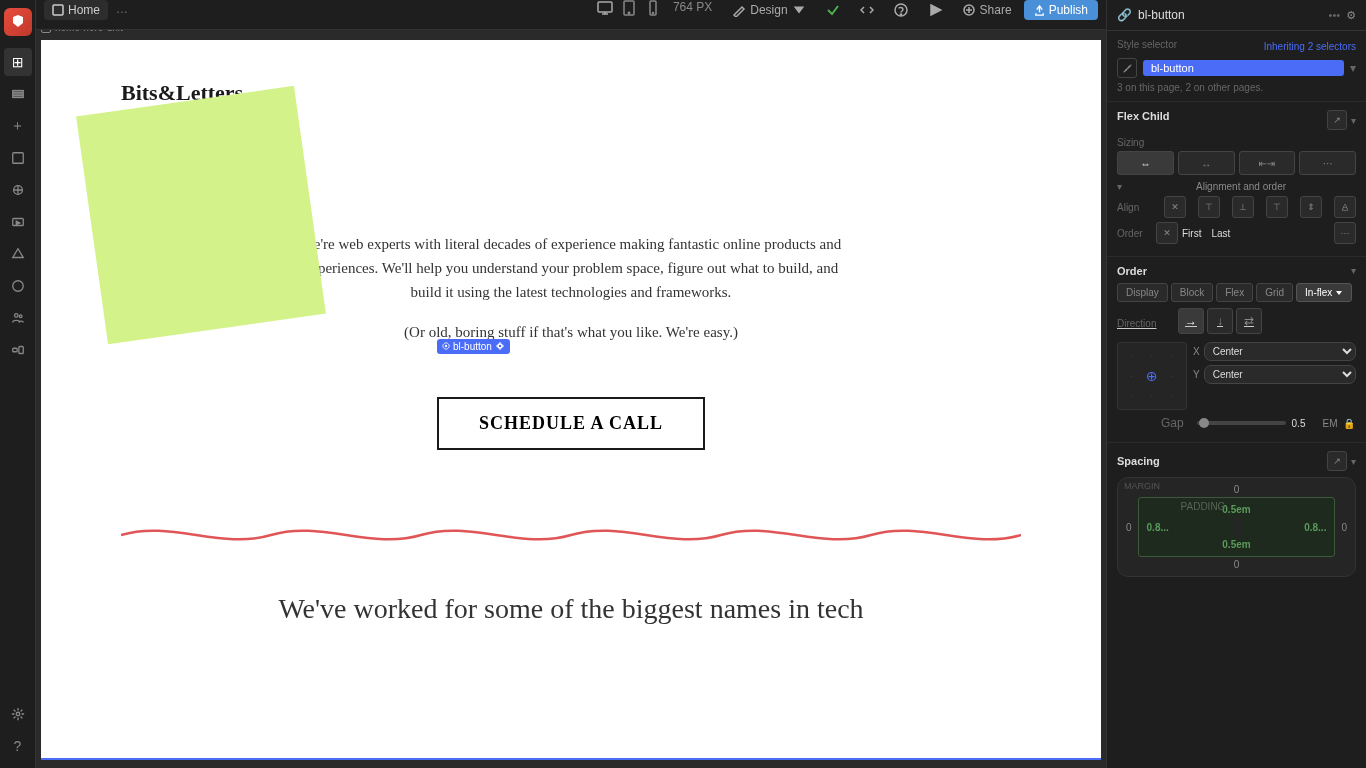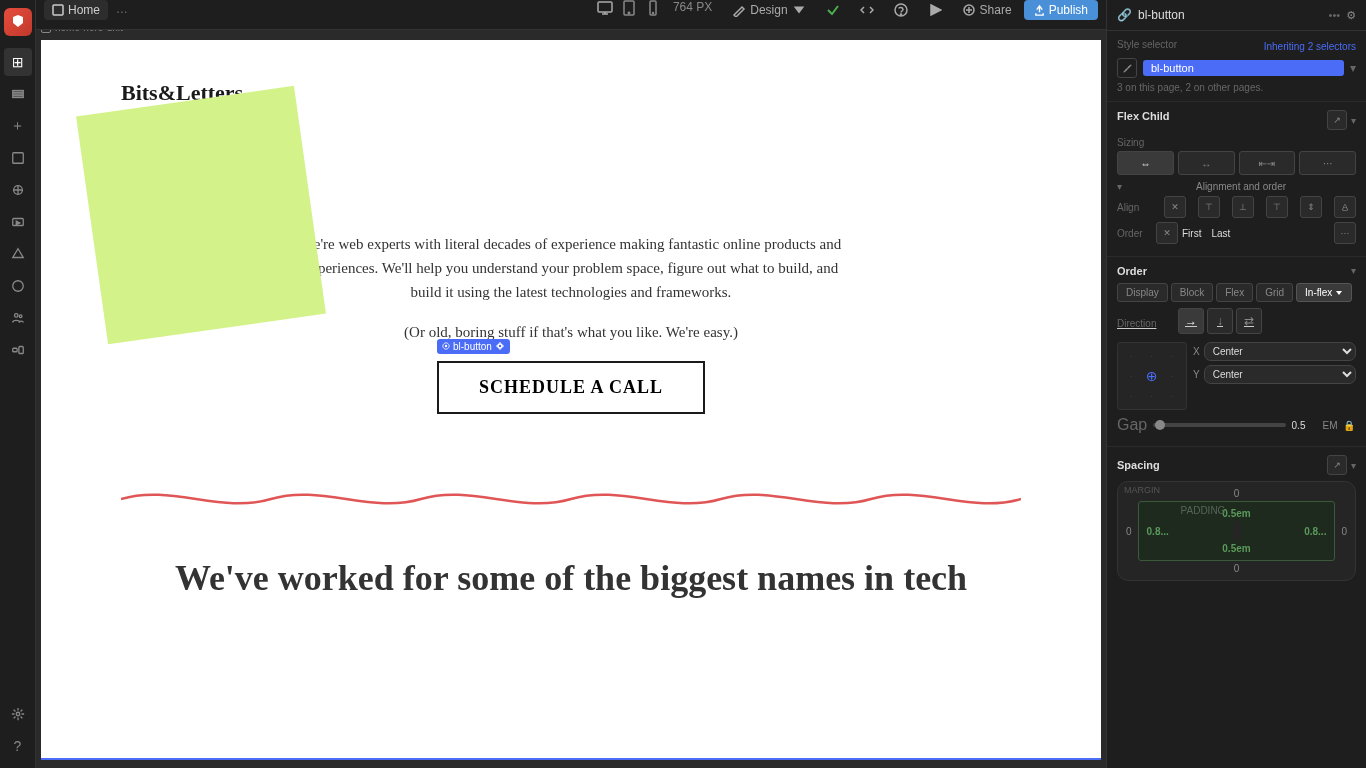--- a/index.html
+++ b/index.html
@@ -205,29 +205,30 @@
     .cta-button {
       border: 2px solid #1a1a1a;
       background: #fff;
       padding: 14px 40px;
       font-size: 18px;
       font-weight: 700;
       letter-spacing: 1px;
       font-family: Georgia, serif;
       cursor: pointer;
       text-transform: uppercase;
+      margin-top: 36px;
     }
     .below-fold {
       padding: 30px 80px;
       text-align: center;
       background: #fff;
     }
     .below-fold-title {
-      font-size: 36px;
-      font-weight: 700;
+      font-size: 28px;
+      font-weight: 400;
       font-family: Georgia, serif;
     }
     .canvas-blue-line {
       position: absolute;
       bottom: 0;
       left: 0; right: 0;
       height: 2px;
       background: #4a6cf7;
     }
 
@@ -372,21 +373,21 @@
       border: 1px solid #444;
       border-radius: 7px;
       color: #ddd;
       font-size: 10px;
       padding: 2px 4px;
       width: 100%;
     }
     .gap-row {
       display: flex; align-items: center; gap: 6px; margin-bottom: 4px;
     }
-    .gap-label { color: #666; font-size: 16px; width: 30px; }
+    .gap-label { color: #666; font-size: 12px; width: 30px; margin-left: 44px; }
     .gap-slider {
       flex: 1;
       height: 4px;
       background: #444;
       border-radius: 2px;
       position: relative;
     }
     .gap-slider-thumb {
       width: 10px; height: 10px;
       background: #888;

